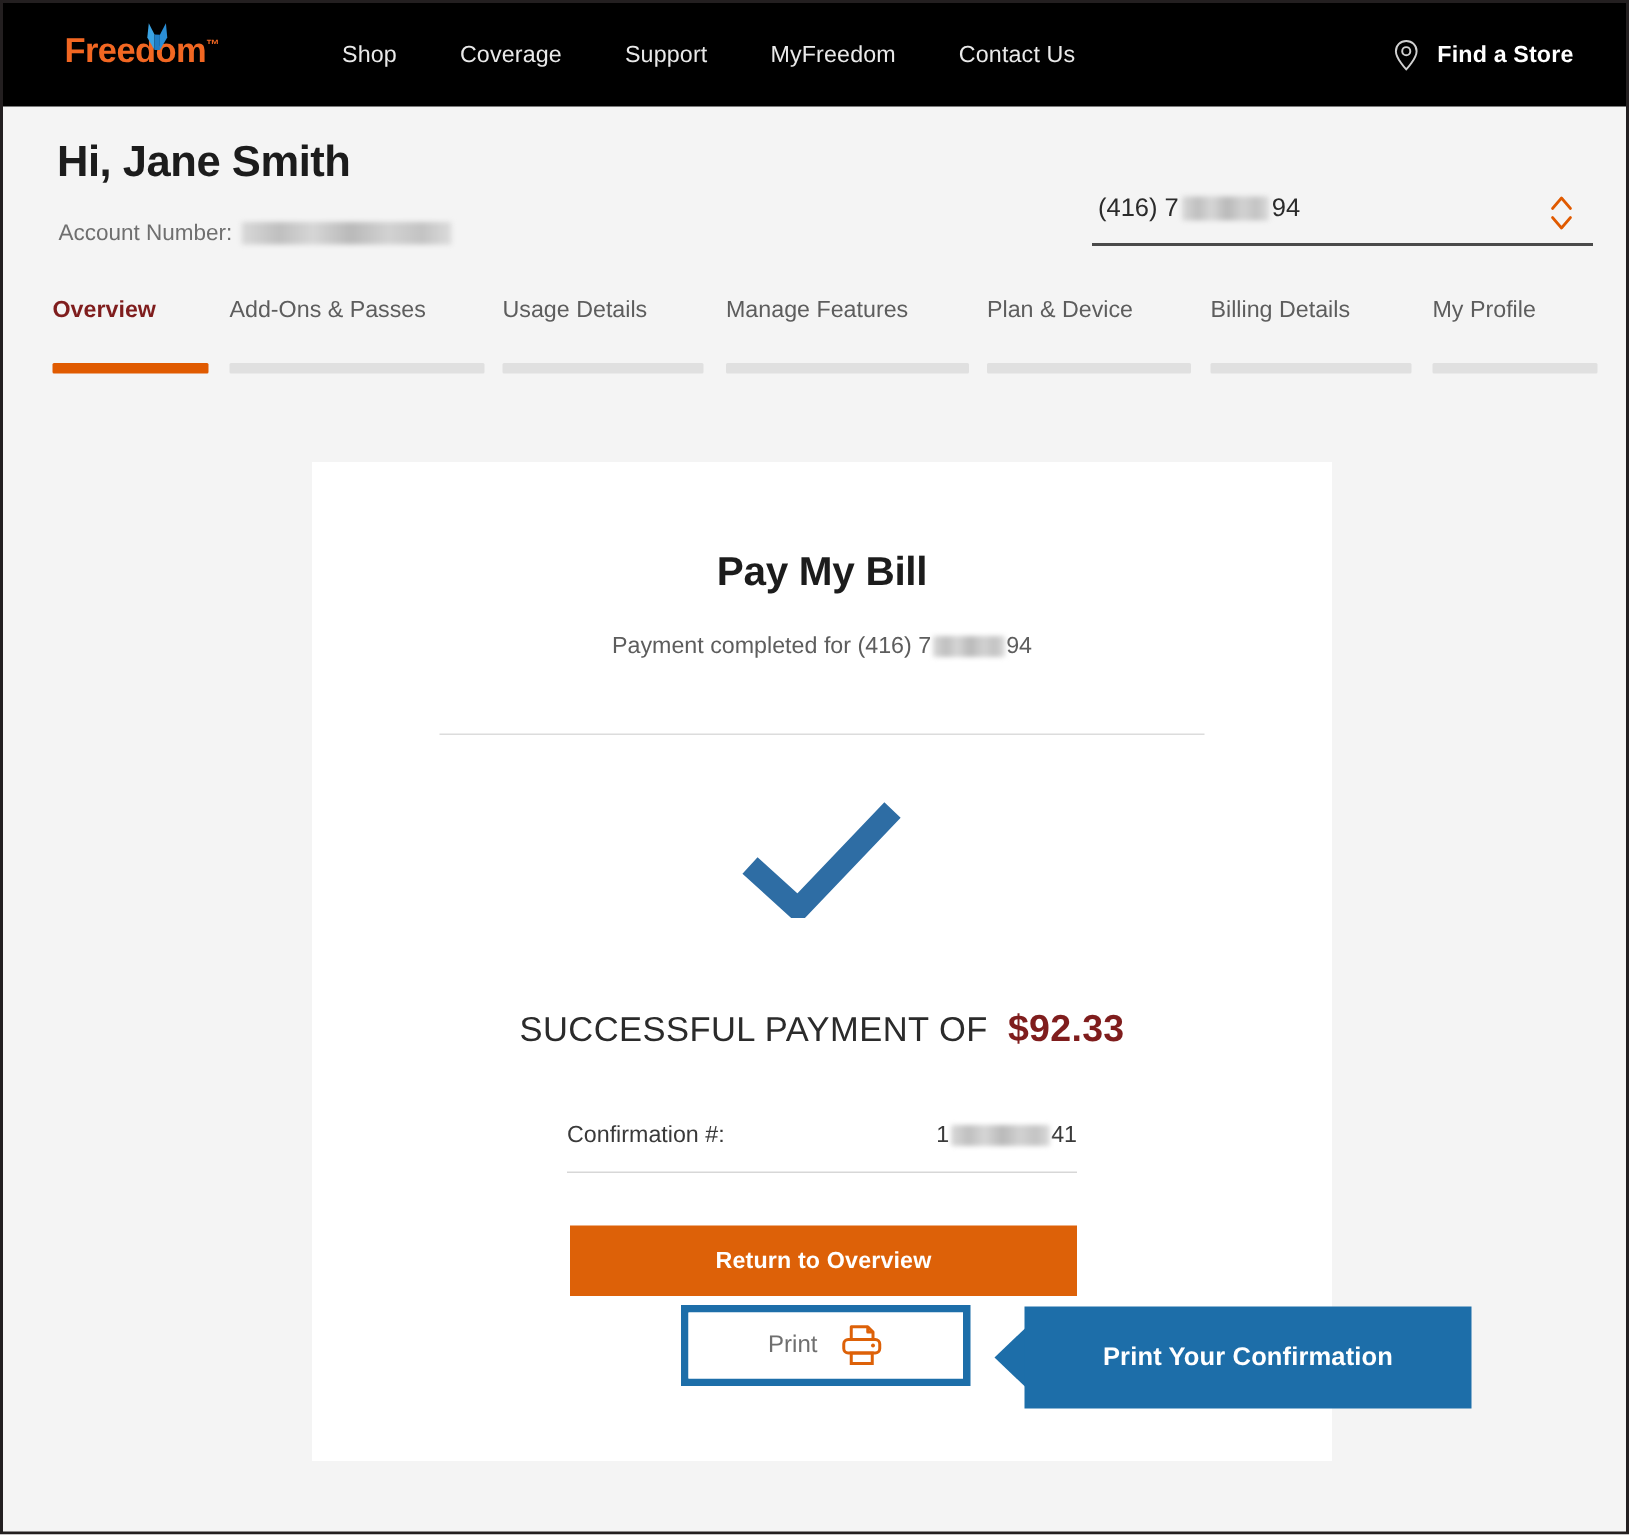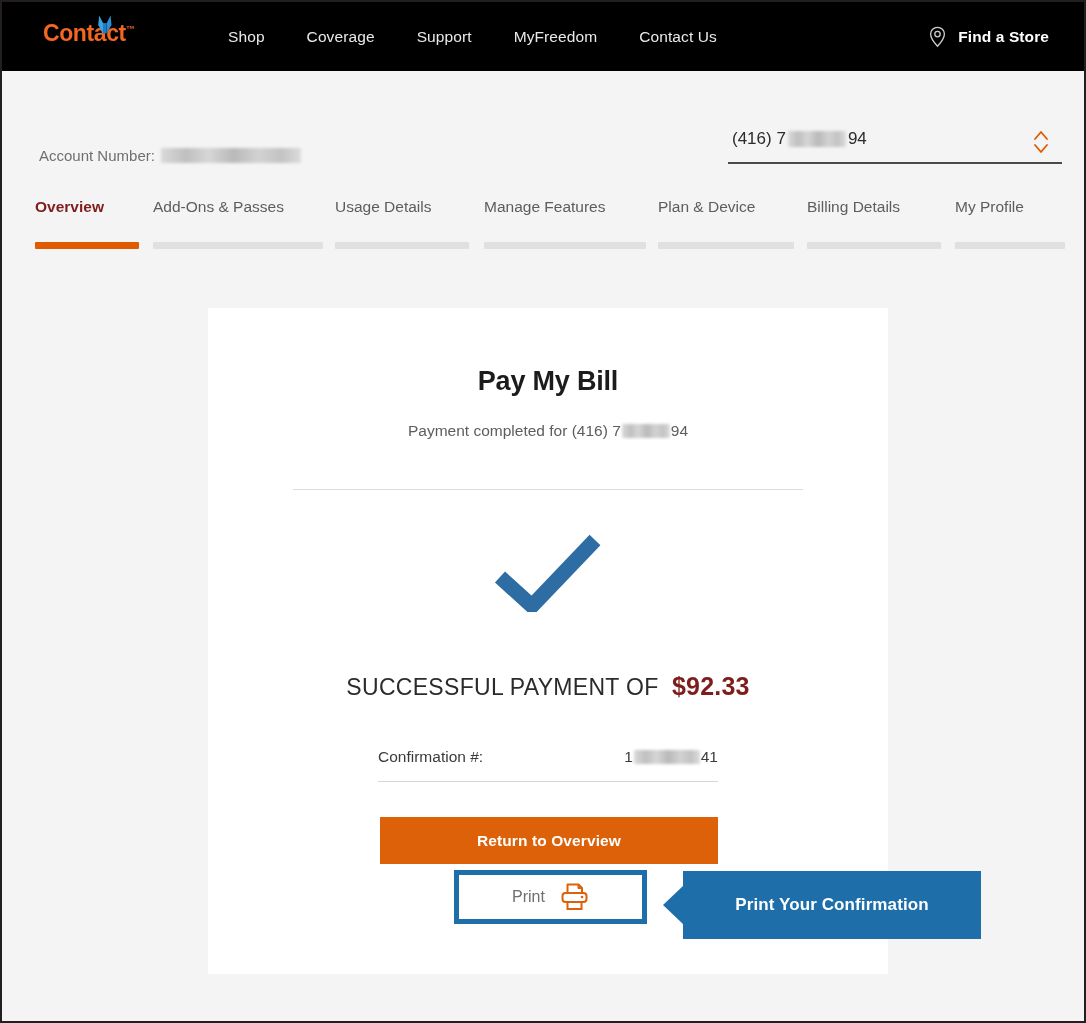--- a/index.html
+++ b/index.html
@@ -181,21 +181,21 @@
     border-right:21px solid #1d6ea9;
   }
 </style>
 </head>
 <body>
 
 <div id="screenshot">
 
   <div class="topnav">
     <div class="logo">
-      <span>Contact</span><span class="tm">™</span>
+      <span>Freedom</span><span class="tm">™</span>
     </div>
     <svg class="logo-bird" viewBox="0 0 16 19">
       <path d="M2.2 0.5 L6.0 8.0 L6.0 18.4 L1.2 10.0 Z" fill="#3aa3e3"></path>
       <path d="M13.6 0.5 L9.6 8.2 L9.6 18.4 L14.5 10.0 Z" fill="#2b8ed6"></path>
       <path d="M6.0 8.0 L9.6 8.2 L9.6 18.4 L6.0 18.4 Z" fill="#1f7dc4"></path>
     </svg>
 
     <nav class="navlinks">
       <a class="navlink" href="#">Shop</a>
       <a class="navlink" href="#">Coverage</a>
@@ -206,20 +206,21 @@
 
     <div class="findstore">
       <svg width="19" height="22" viewBox="0 0 19 22">
         <path d="M9.5 1.3 C5.6 1.3 2.6 4.3 2.6 8.1 C2.6 13.0 9.5 20.3 9.5 20.3 C9.5 20.3 16.4 13.0 16.4 8.1 C16.4 4.3 13.4 1.3 9.5 1.3 Z" fill="none" stroke="#d0d0d0" stroke-width="1.3"></path>
         <circle cx="9.5" cy="8.1" r="2.7" fill="none" stroke="#d0d0d0" stroke-width="1.3"></circle>
       </svg>
       <span class="findstore-label">Find a Store</span>
     </div>
   </div>
 
+  <div class="greeting">Hi, Jane Smith</div>
   <div class="acctline">
     <span>Account Number:</span>
     <span class="redact acct"></span>
   </div>
 
   <div class="phonesel">
     <div class="phonesel-val">
       <span>(416) 7</span>
       <span class="redact phone"></span>
       <span>94</span>

